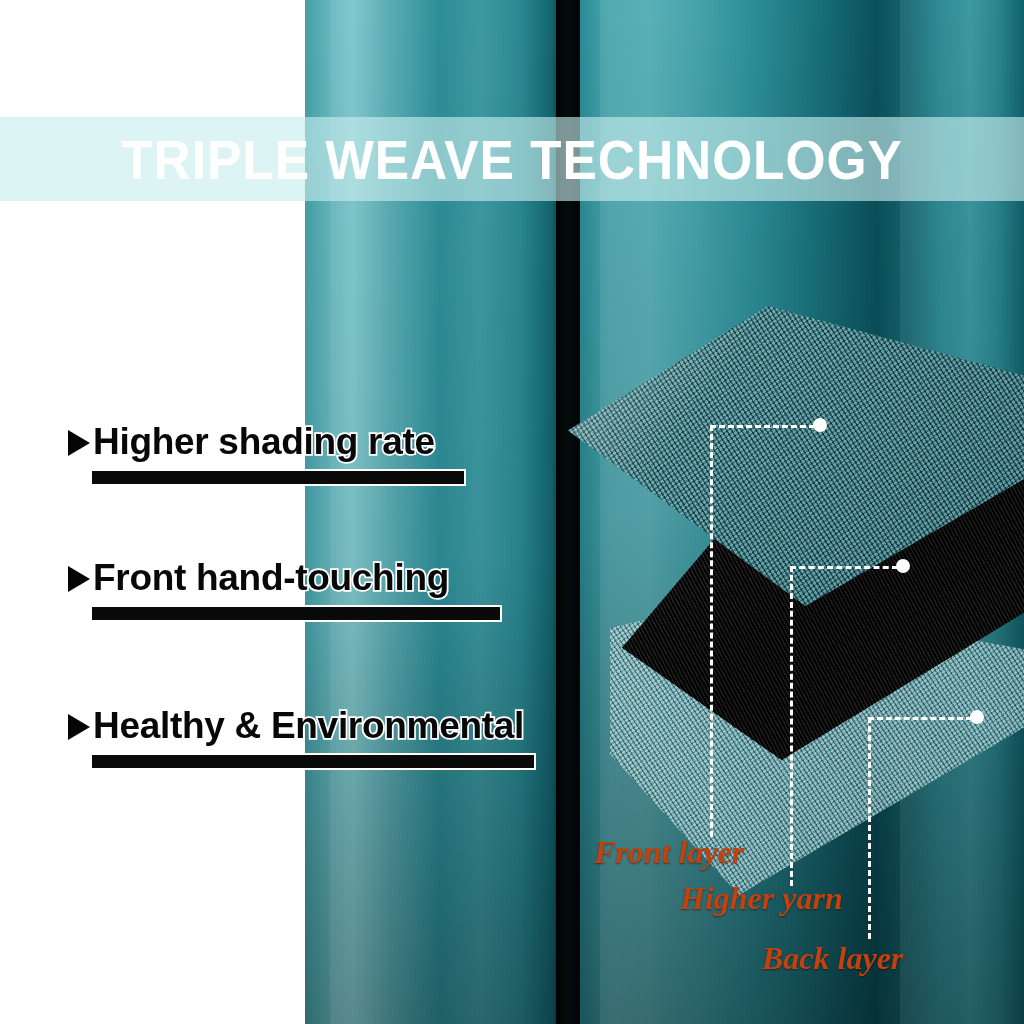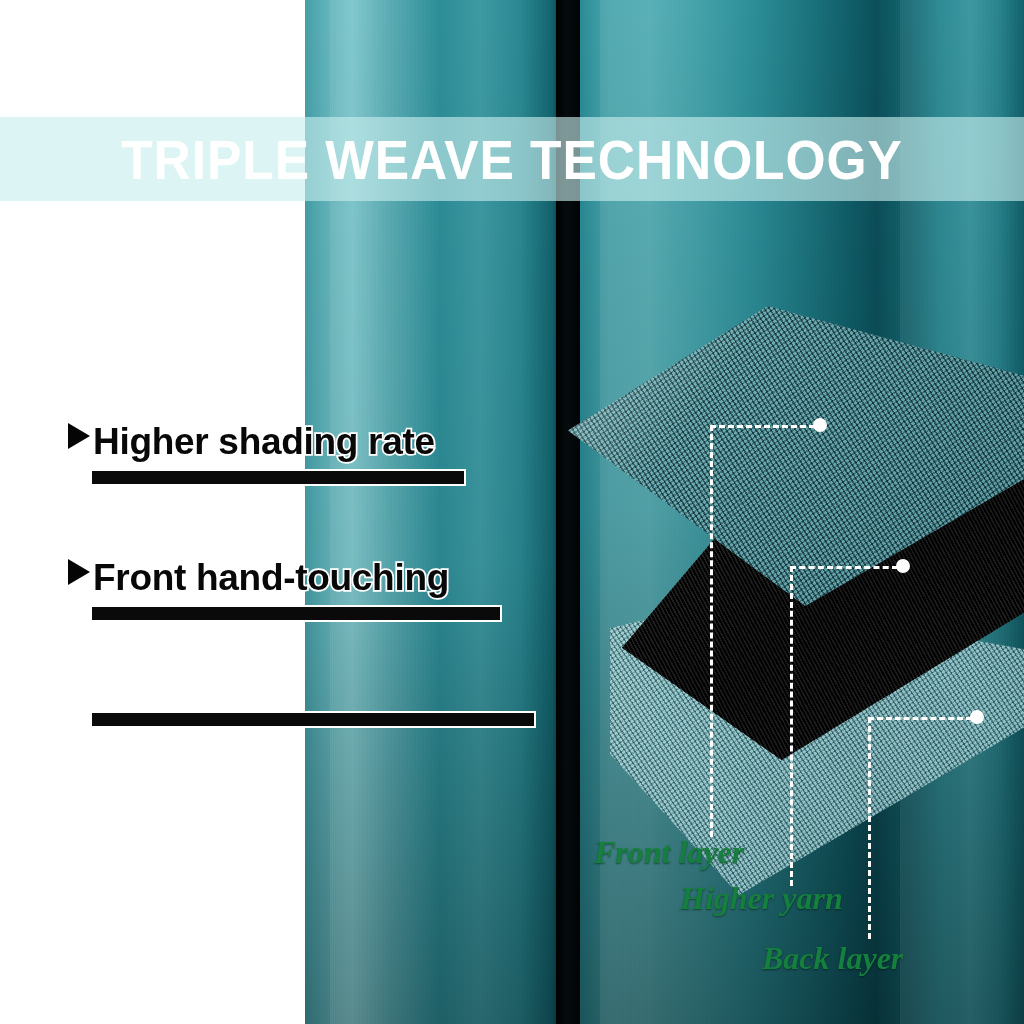--- a/index.html
+++ b/index.html
@@ -63,21 +63,21 @@
     display:flex;align-items:center;justify-content:center;
     color:#ffffff;font-weight:bold;font-size:56px;letter-spacing:1px;
     transform:scaleX(0.92);transform-origin:center;
     font-family:"Liberation Sans",sans-serif;white-space:nowrap;}
 
   
   .features{position:absolute;left:0;top:0;width:600px;z-index:8;}
   .feat{position:absolute;left:68px;}
   .feat1{top:421px;} .feat2{top:557px;} .feat3{top:705px;}
 
-  .feat-row{display:flex;}
+  .feat-row{display:flex;align-items:center;}
   .tri{width:0;height:0;border-left:22px solid #050505;
        border-top:13px solid transparent;border-bottom:13px solid transparent;
        margin-right:3px;margin-top:2px;}
   .feat-text{font-size:37px;font-weight:bold;color:#080808;letter-spacing:-0.3px;
        white-space:nowrap;
        -webkit-text-stroke:3.4px #ffffff;paint-order:stroke fill;}
   .rule{position:relative;margin-top:6px;height:19px;}
   .rule i{position:absolute;left:22px;top:0;height:13px;display:block;
        background:#0a0a0a;border:2px solid #ffffff;box-sizing:content-box;}
   .r1 i{width:372px;} .r2 i{width:408px;} .r3 i{width:442px;}
@@ -118,21 +118,21 @@
     opacity:.93;
   }
 
   
   .callout{position:absolute;z-index:9;}
   .c-h{position:absolute;height:0;border-top:3px dashed #ffffff;}
   .c-v{position:absolute;width:0;border-left:3px dashed #ffffff;}
   .c-dot{position:absolute;width:14px;height:14px;border-radius:50%;background:#ffffff;}
 
   
-  .lbl{position:absolute;z-index:10;color:#15803d;
+  .lbl{position:absolute;z-index:10;color:#c2410c;
        font-family:"Liberation Serif",serif;font-weight:bold;font-style:italic;
        font-size:32px;white-space:nowrap;
        text-shadow:0 1px 2px rgba(0,0,0,.45);}
   .lbl1{left:594px;top:834px;}
   .lbl2{left:680px;top:880px;}
   .lbl3{left:762px;top:940px;}
 </style>
 </head>
 <body>
 
@@ -198,20 +198,24 @@
       <div class="feat-row">
         <span class="tri"></span>
         <span class="feat-text">Front hand-touching</span>
       </div>
       <div class="rule r2">
           <i></i>
         </div>
     </div>
 
     <div class="feat feat3">
+      <div class="feat-row">
+        <span class="tri"></span>
+        <span class="feat-text">Healthy &amp; Environmental</span>
+      </div>
       <div class="rule r3">
           <i></i>
         </div>
     </div>
 
   </div>
 
 </div>
 
 </body></html>

